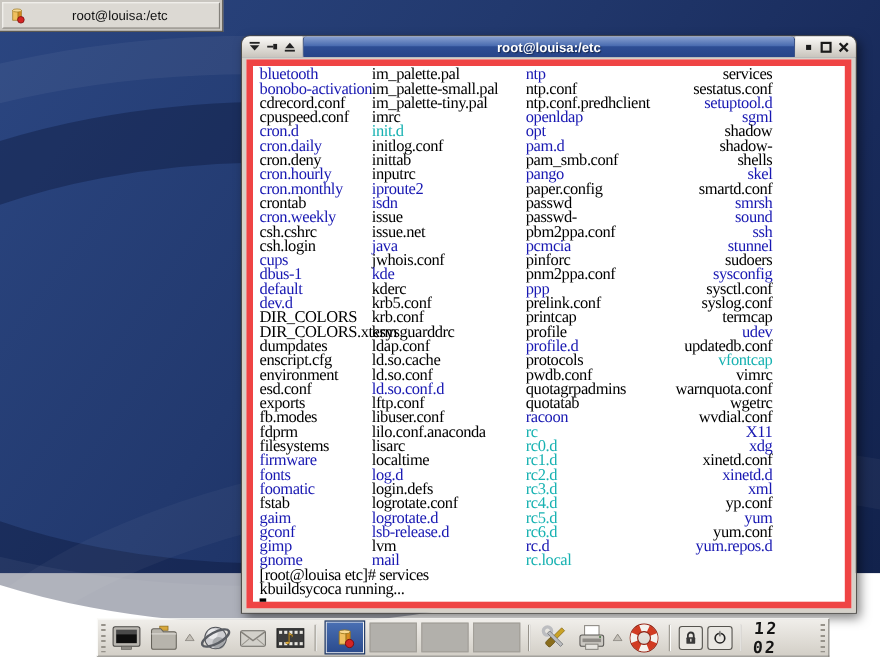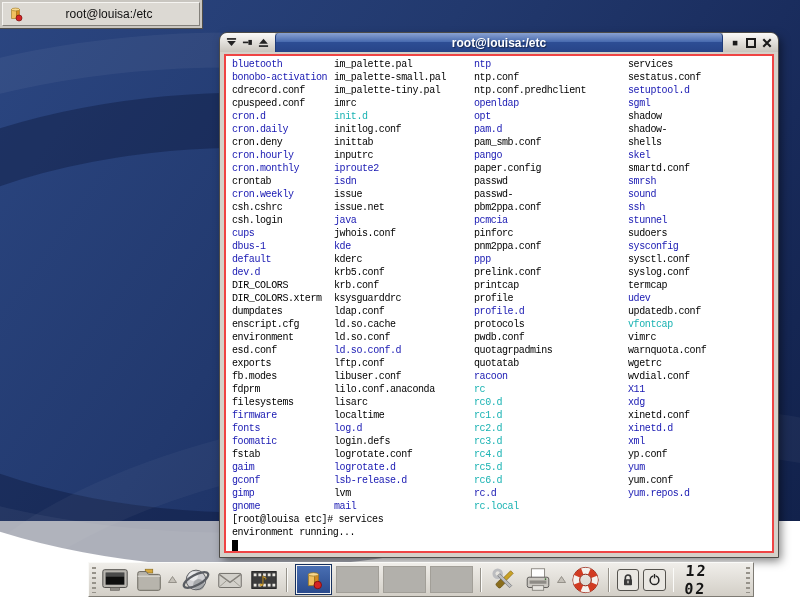--- a/index.html
+++ b/index.html
@@ -28,26 +28,26 @@
   .tb-box.left{border-radius:7px 0 0 0;}
   .tb-box.right{border-radius:0 7px 0 0;}
   .tb-btn{width:13px;height:13px;display:flex;align-items:center;justify-content:center;cursor:default;}
   #title-tab{flex:1;display:flex;align-items:center;justify-content:center;
     background:linear-gradient(#8aa2d2 0%,#4a6cb0 45%,#2d4d94 50%,#274488 100%);
     border-radius:4px 4px 0 0;border-left:1px solid #1e3a78;border-right:1px solid #1e3a78;}
   #title-text{color:#fff;font-weight:bold;font-size:12px;text-shadow:1px 1px 1px rgba(0,0,0,.45);}
   #win-frame{position:absolute;left:0;top:19px;right:0;bottom:0;background:#d5d1c9;
     box-sizing:border-box;padding:2px 4px 4px 4px;}
   #terminal{position:relative;width:100%;height:100%;background:#ffffff;
-    border:2px solid #ef4444;box-sizing:border-box;overflow:hidden;
-    font-family:Liberation Mono, monospace;font-size:10px;line-height:13px;
+    border:6px solid #ef4444;box-sizing:border-box;overflow:hidden;
+    font-family:Liberation Serif, serif;font-size:15px;line-height:13px;
     letter-spacing:-0.4px;color:#000;}
   .tcol{position:absolute;top:2px;white-space:pre;}
   .tcol[data-col="0"]{left:6px;} .tcol[data-col="1"]{left:108px;}
-  .tcol[data-col="2"]{left:248px;} .tcol[data-col="3"]{left:402px;}
+  .tcol[data-col="2"]{left:248px;} .tcol[data-col="3"]{left:384px;text-align:right;}
   .t-d{color:#1818b2;} .t-l{color:#18b2b2;} .t-f{color:#000;}
   #prompt-line{position:absolute;left:6px;top:457px;white-space:pre;}
   #status-line{position:absolute;left:6px;top:470px;white-space:pre;}
   #cursor{position:absolute;left:6px;top:484px;width:6px;height:12px;background:#000;}
 
   
   #panel{position:absolute;left:88px;top:562px;width:666px;height:35px;box-sizing:border-box;
     background:linear-gradient(#f0eeea,#d3cfc7);
     border:1px solid;border-color:#fafaf8 #7e7b74 #7e7b74 #fafaf8;
     display:flex;align-items:center;padding:0 3px;gap:4px;}
@@ -130,21 +130,21 @@
         </span>
       </div>
     </div>
     <div id="win-frame">
       <div id="terminal">
         <div class="tcol" data-col="0"><div class="t-d">bluetooth</div><div class="t-d">bonobo-activation</div><div class="t-f">cdrecord.conf</div><div class="t-f">cpuspeed.conf</div><div class="t-d">cron.d</div><div class="t-d">cron.daily</div><div class="t-f">cron.deny</div><div class="t-d">cron.hourly</div><div class="t-d">cron.monthly</div><div class="t-f">crontab</div><div class="t-d">cron.weekly</div><div class="t-f">csh.cshrc</div><div class="t-f">csh.login</div><div class="t-d">cups</div><div class="t-d">dbus-1</div><div class="t-d">default</div><div class="t-d">dev.d</div><div class="t-f">DIR_COLORS</div><div class="t-f">DIR_COLORS.xterm</div><div class="t-f">dumpdates</div><div class="t-f">enscript.cfg</div><div class="t-f">environment</div><div class="t-f">esd.conf</div><div class="t-f">exports</div><div class="t-f">fb.modes</div><div class="t-f">fdprm</div><div class="t-f">filesystems</div><div class="t-d">firmware</div><div class="t-d">fonts</div><div class="t-d">foomatic</div><div class="t-f">fstab</div><div class="t-d">gaim</div><div class="t-d">gconf</div><div class="t-d">gimp</div><div class="t-d">gnome</div></div>
         <div class="tcol" data-col="1"><div class="t-f">im_palette.pal</div><div class="t-f">im_palette-small.pal</div><div class="t-f">im_palette-tiny.pal</div><div class="t-f">imrc</div><div class="t-l">init.d</div><div class="t-f">initlog.conf</div><div class="t-f">inittab</div><div class="t-f">inputrc</div><div class="t-d">iproute2</div><div class="t-d">isdn</div><div class="t-f">issue</div><div class="t-f">issue.net</div><div class="t-d">java</div><div class="t-f">jwhois.conf</div><div class="t-d">kde</div><div class="t-f">kderc</div><div class="t-f">krb5.conf</div><div class="t-f">krb.conf</div><div class="t-f">ksysguarddrc</div><div class="t-f">ldap.conf</div><div class="t-f">ld.so.cache</div><div class="t-f">ld.so.conf</div><div class="t-d">ld.so.conf.d</div><div class="t-f">lftp.conf</div><div class="t-f">libuser.conf</div><div class="t-f">lilo.conf.anaconda</div><div class="t-f">lisarc</div><div class="t-f">localtime</div><div class="t-d">log.d</div><div class="t-f">login.defs</div><div class="t-f">logrotate.conf</div><div class="t-d">logrotate.d</div><div class="t-d">lsb-release.d</div><div class="t-f">lvm</div><div class="t-d">mail</div></div>
         <div class="tcol" data-col="2"><div class="t-d">ntp</div><div class="t-f">ntp.conf</div><div class="t-f">ntp.conf.predhclient</div><div class="t-d">openldap</div><div class="t-d">opt</div><div class="t-d">pam.d</div><div class="t-f">pam_smb.conf</div><div class="t-d">pango</div><div class="t-f">paper.config</div><div class="t-f">passwd</div><div class="t-f">passwd-</div><div class="t-f">pbm2ppa.conf</div><div class="t-d">pcmcia</div><div class="t-f">pinforc</div><div class="t-f">pnm2ppa.conf</div><div class="t-d">ppp</div><div class="t-f">prelink.conf</div><div class="t-f">printcap</div><div class="t-f">profile</div><div class="t-d">profile.d</div><div class="t-f">protocols</div><div class="t-f">pwdb.conf</div><div class="t-f">quotagrpadmins</div><div class="t-f">quotatab</div><div class="t-d">racoon</div><div class="t-l">rc</div><div class="t-l">rc0.d</div><div class="t-l">rc1.d</div><div class="t-l">rc2.d</div><div class="t-l">rc3.d</div><div class="t-l">rc4.d</div><div class="t-l">rc5.d</div><div class="t-l">rc6.d</div><div class="t-d">rc.d</div><div class="t-l">rc.local</div></div>
         <div class="tcol" data-col="3"><div class="t-f">services</div><div class="t-f">sestatus.conf</div><div class="t-d">setuptool.d</div><div class="t-d">sgml</div><div class="t-f">shadow</div><div class="t-f">shadow-</div><div class="t-f">shells</div><div class="t-d">skel</div><div class="t-f">smartd.conf</div><div class="t-d">smrsh</div><div class="t-d">sound</div><div class="t-d">ssh</div><div class="t-d">stunnel</div><div class="t-f">sudoers</div><div class="t-d">sysconfig</div><div class="t-f">sysctl.conf</div><div class="t-f">syslog.conf</div><div class="t-f">termcap</div><div class="t-d">udev</div><div class="t-f">updatedb.conf</div><div class="t-l">vfontcap</div><div class="t-f">vimrc</div><div class="t-f">warnquota.conf</div><div class="t-f">wgetrc</div><div class="t-f">wvdial.conf</div><div class="t-d">X11</div><div class="t-d">xdg</div><div class="t-f">xinetd.conf</div><div class="t-d">xinetd.d</div><div class="t-d">xml</div><div class="t-f">yp.conf</div><div class="t-d">yum</div><div class="t-f">yum.conf</div><div class="t-d">yum.repos.d</div></div>
         <div id="prompt-line">[root@louisa etc]# services</div>
-        <div id="status-line">environment running...</div>
+        <div id="status-line">kbuildsycoca running...</div>
         <div id="cursor"></div>
       </div>
     </div>
   </div>
 
   <div id="panel">
     <div class="handle"></div>
 
     <div class="p-icon">
       <svg width="30" height="30" viewBox="0 0 32 32">

